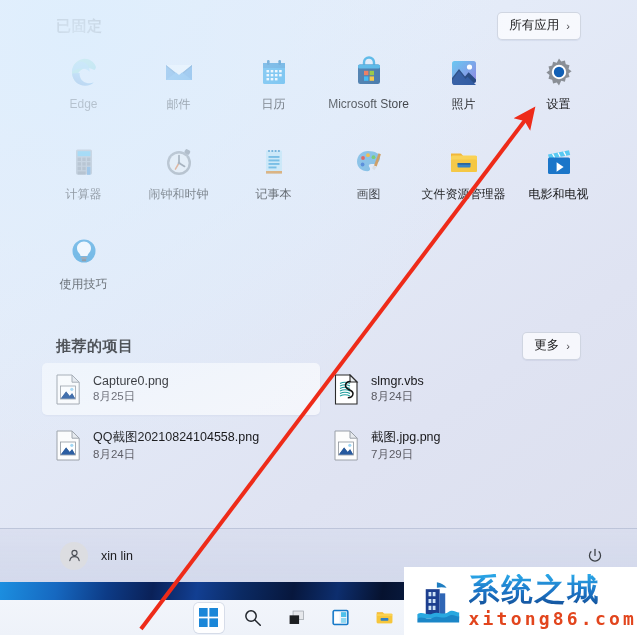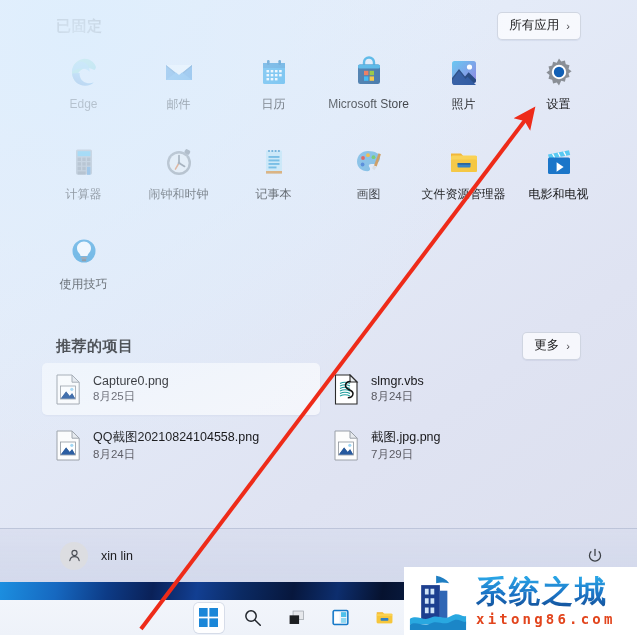--- a/index.html
+++ b/index.html
@@ -106,31 +106,31 @@
     display: flex; align-items: center; justify-content: center;
   }
   .tb-btn.active { background: rgba(255,255,255,.9); box-shadow: 0 0 0 1px rgba(190,198,215,.5); }
 
   
   #red-arrow { position: absolute; left: 0; top: 0; width: 637px; height: 635px; pointer-events: none; }
 
   
   #watermark {
     position: absolute; left: 404px; top: 567px; width: 233px; height: 68px;
-    background: #ffffff; display: flex; align-items: center; padding-left: 4px; gap: 8px;
+    background: #ffffff; display: flex; align-items: center; padding-left: 12px; gap: 8px;
   }
   #wm-text-col { display: flex; flex-direction: column; line-height: 1; }
   #wm-cn {
     font-size: 31px; font-weight: 700; letter-spacing: 2px;
     background: linear-gradient(180deg, #2aa8e8 0%, #1b72c4 60%, #14539c 100%);
     -webkit-background-clip: text; background-clip: text; color: transparent;
     font-family: "DejaVu Sans", sans-serif;
   }
   #wm-en {
-    margin-top: 5px; font-size: 14px; font-weight: 700; letter-spacing: 3.2px;
+    margin-top: 5px; font-size: 18px; font-weight: 700; letter-spacing: 3.2px;
     color: #e2451d; font-family: "DejaVu Sans Mono", monospace;
   }
 </style>
 </head>
 <body>
 
 <div id="start-menu">
 
   <div class="section-head" style="top:12px;">
     <div class="section-title">已固定</div>

